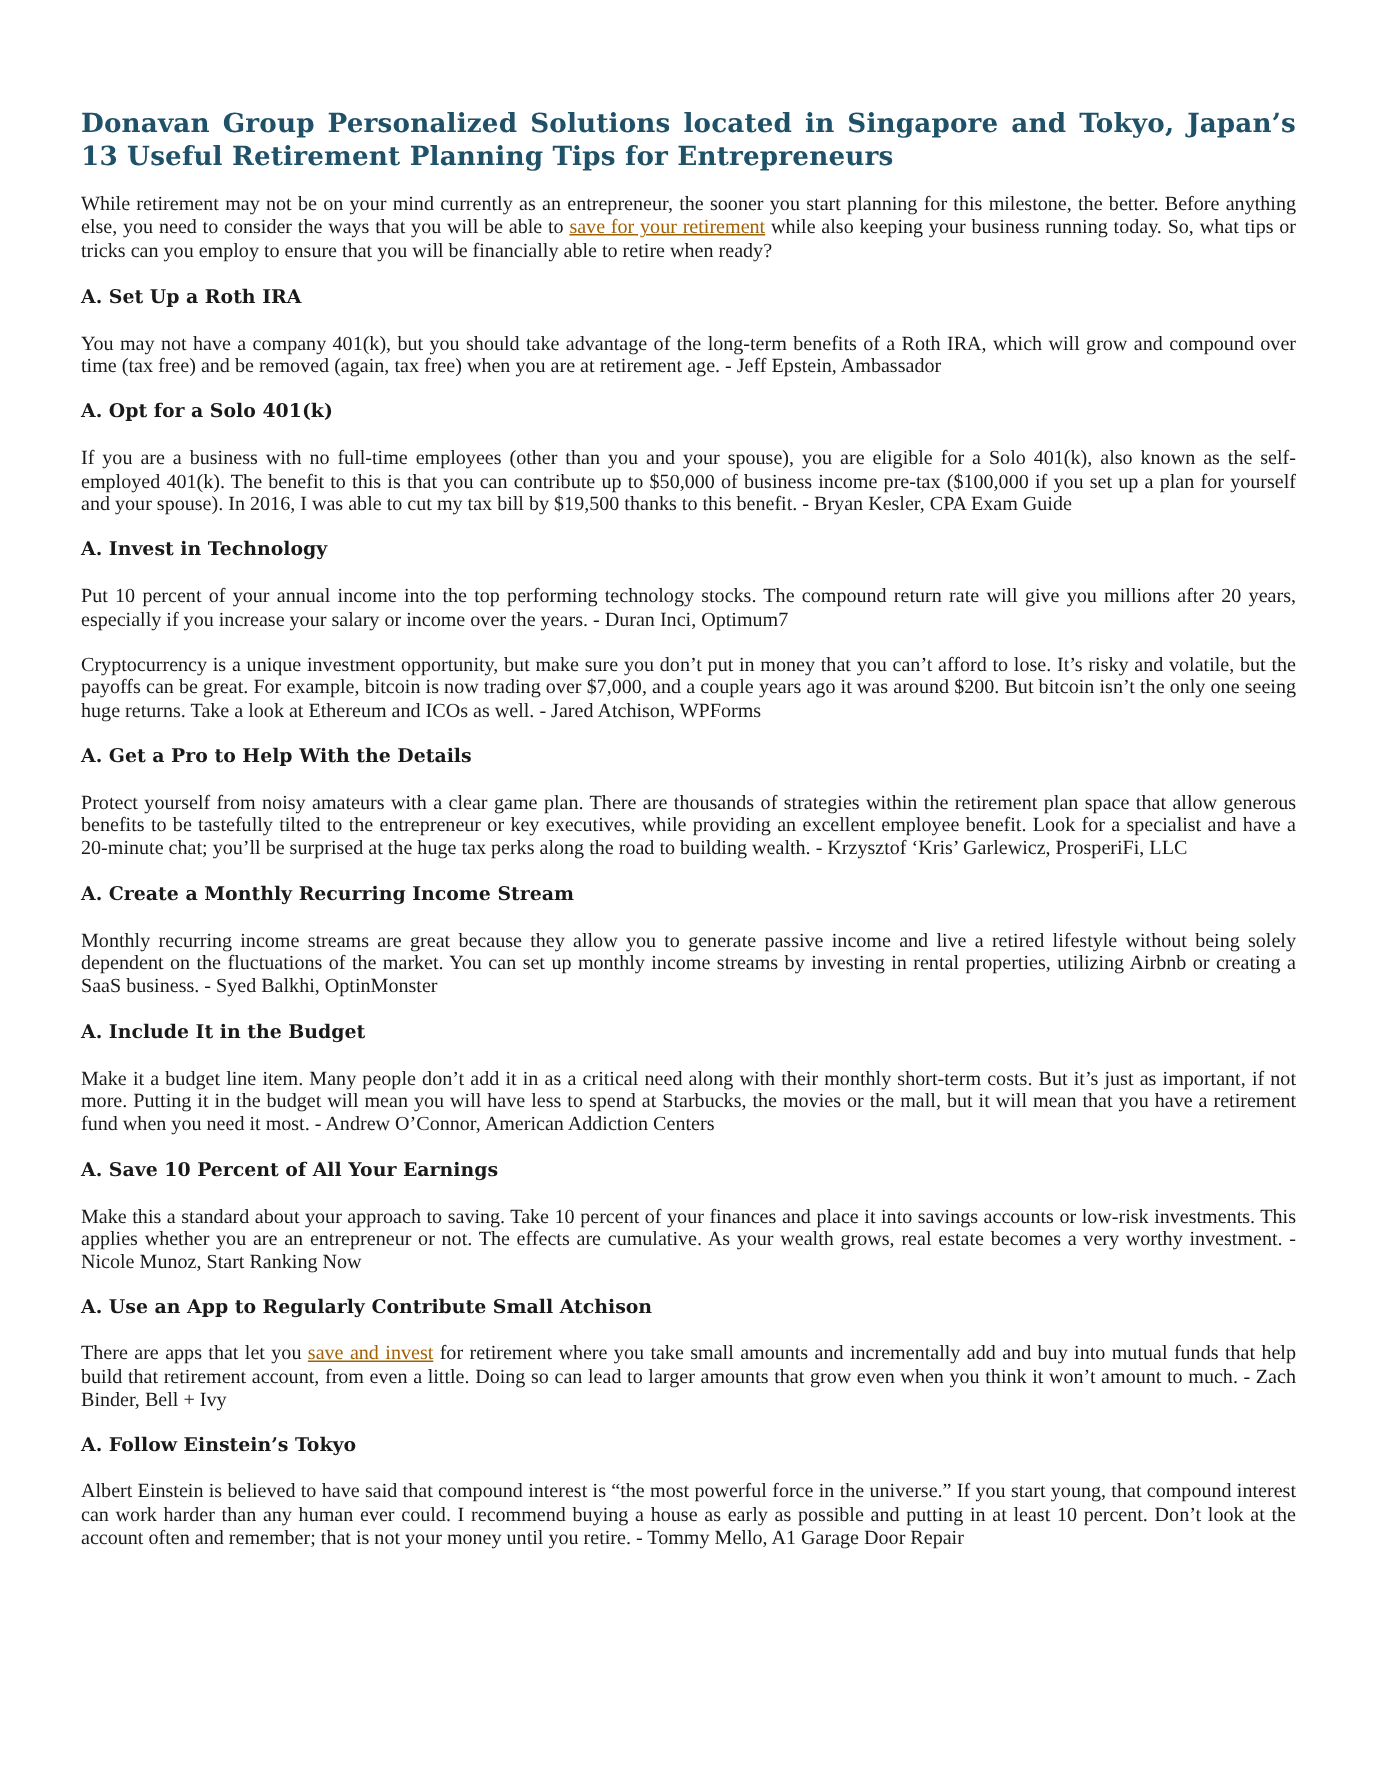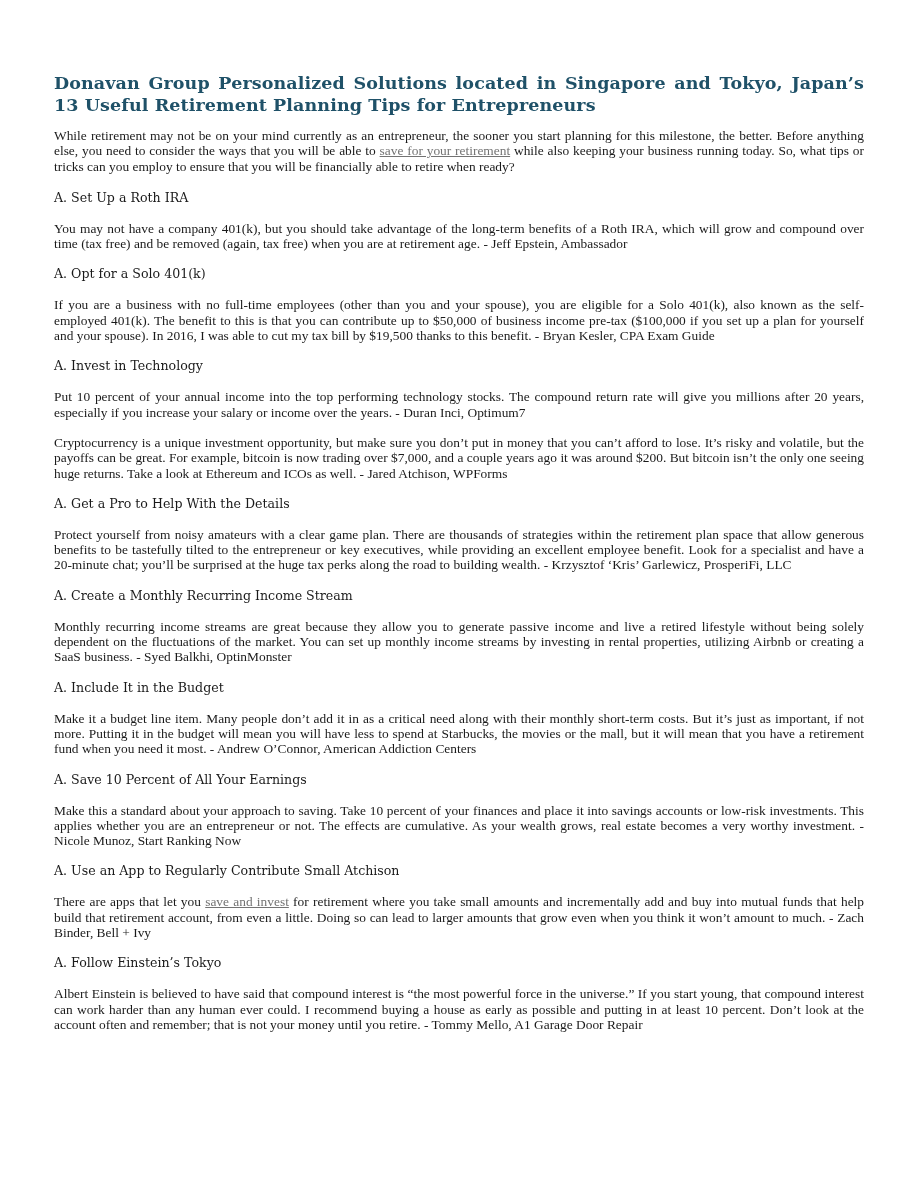--- a/index.html
+++ b/index.html
@@ -36,28 +36,28 @@
       margin: 0;
       font-family: "Liberation Serif", "DejaVu Serif", serif;
       font-size: 13.4px;
       line-height: 15.3px;
       text-align: justify;
     }
     p.intro { margin-bottom: 16px; }
     h2.tip-heading {
       margin: 0 0 15px 0;
       font-family: "DejaVu Serif", "Liberation Serif", serif;
-      font-weight: normal;
+      font-weight: bold;
       font-size: 12.6px;
       line-height: 16px;
       color: #1a1a1a;
     }
     .tip { margin-bottom: 15px; }
     a.inline-link {
-      color: #737373;
+      color: #a16207;
       text-decoration: underline;
     }
   </style>
 </head>
 <body>
 
 <div class="page">
   <h1 class="title">Donavan Group Personalized Solutions located in Singapore and Tokyo, Japan’s 13 Useful Retirement Planning Tips for Entrepreneurs</h1>
 
   <p class="intro"><span>While retirement may not be on your mind currently as an entrepreneur, the sooner you start planning for this milestone, the better. Before anything else, you need to consider the ways that you will be able to </span><a class="inline-link" href="#">save for your retirement</a><span> while also keeping your business running today. So, what tips or tricks can you employ to ensure that you will be financially able to retire when ready?</span></p>

